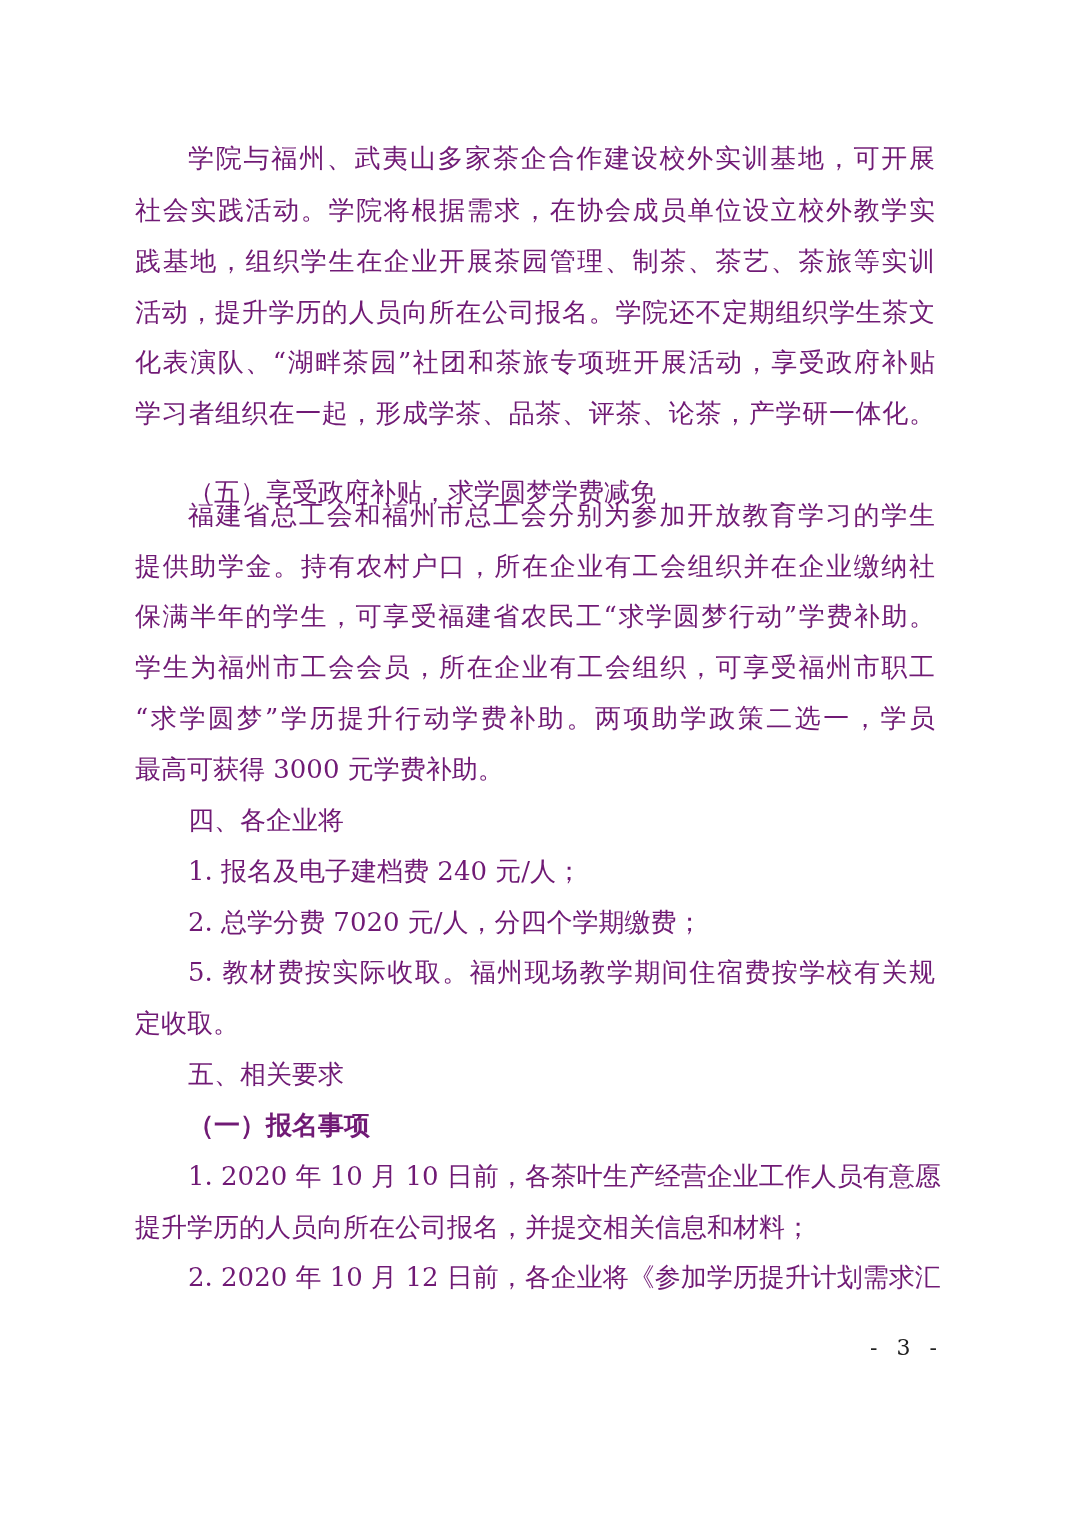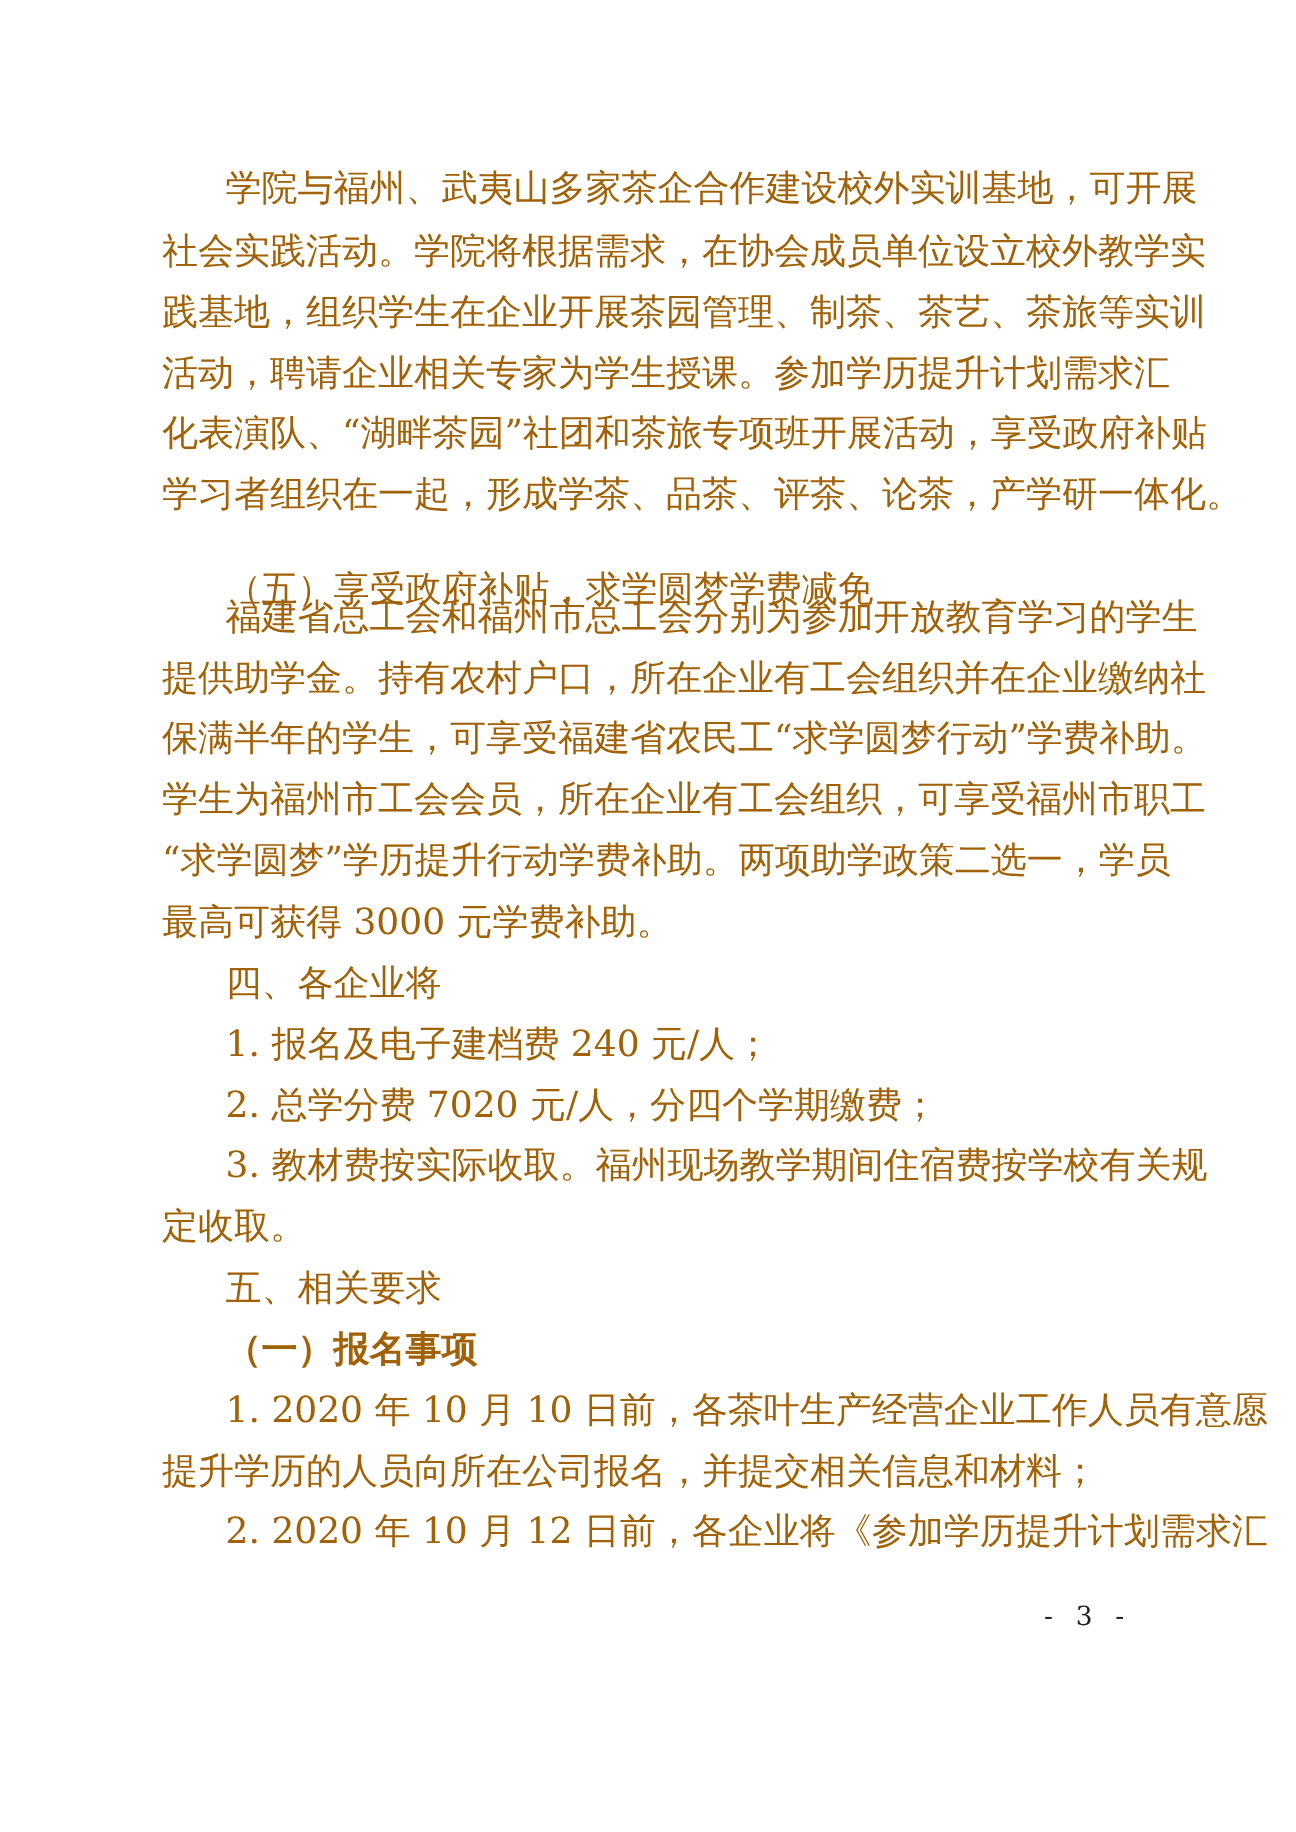--- a/index.html
+++ b/index.html
@@ -4,23 +4,23 @@
   <style>
     html, body { margin: 0; padding: 0; background: #ffffff; }
     body { width: 1080px; height: 1527px; position: relative; overflow: hidden; }
     .page { position: absolute; left: 0; top: 0; width: 1080px; height: 1527px; background: #fff; }
     .line {
       position: absolute;
       left: 135px;
       width: 800px;
       height: 40px;
       font-family: "DejaVu Serif", "Liberation Serif", serif;
-      font-size: 30px;
+      font-size: 26px;
       line-height: 40px;
-      color: #a16207;
+      color: #701a75;
       white-space: nowrap;
       text-align: justify;
       text-align-last: justify;
       letter-spacing: 0px;
     }
     .line.indent { left: 188px; width: 747px; }
     .line.noj { text-align-last: left; }
     .line.bold { font-weight: bold; font-family: Liberation Sans, sans-serif; }
     .pagenum {
       position: absolute;
@@ -31,34 +31,34 @@
     }
   </style>
 </head>
 <body>
 
 <div class="page">
   <div id="lines">
     <div class="line indent" style="top:138px">学院与福州、武夷山多家茶企合作建设校外实训基地，可开展</div>
     <div class="line" style="top:190px">社会实践活动。学院将根据需求，在协会成员单位设立校外教学实</div>
     <div class="line" style="top:241px">践基地，组织学生在企业开展茶园管理、制茶、茶艺、茶旅等实训</div>
-    <div class="line" style="top:292px">活动，聘请企业相关专家为学生授课。参加学历提升计划需求汇</div>
+    <div class="line" style="top:292px">活动，提升学历的人员向所在公司报名。学院还不定期组织学生茶文</div>
     <div class="line" style="top:342px">化表演队、“湖畔茶园”社团和茶旅专项班开展活动，享受政府补贴</div>
     <div class="line" style="top:393px">学习者组织在一起，形成学茶、品茶、评茶、论茶，产学研一体化。</div>
     <div class="line indent noj" style="top:472px">（五）享受政府补贴，求学圆梦学费减免</div>
     <div class="line indent" style="top:495px">福建省总工会和福州市总工会分别为参加开放教育学习的学生</div>
     <div class="line" style="top:546px">提供助学金。持有农村户口，所在企业有工会组织并在企业缴纳社</div>
     <div class="line" style="top:596px">保满半年的学生，可享受福建省农民工“求学圆梦行动”学费补助。</div>
     <div class="line" style="top:647px">学生为福州市工会会员，所在企业有工会组织，可享受福州市职工</div>
     <div class="line" style="top:698px">“求学圆梦”学历提升行动学费补助。两项助学政策二选一，学员</div>
     <div class="line noj" style="top:749px">最高可获得 3000 元学费补助。</div>
     <div class="line indent noj" style="top:800px">四、各企业将</div>
     <div class="line indent noj" style="top:851px">1. 报名及电子建档费 240 元/人；</div>
     <div class="line indent noj" style="top:902px">2. 总学分费 7020 元/人，分四个学期缴费；</div>
-    <div class="line indent" style="top:952px">3. 教材费按实际收取。福州现场教学期间住宿费按学校有关规</div>
+    <div class="line indent" style="top:952px">5. 教材费按实际收取。福州现场教学期间住宿费按学校有关规</div>
     <div class="line noj" style="top:1003px">定收取。</div>
     <div class="line indent noj" style="top:1054px">五、相关要求</div>
     <div class="line indent noj bold" style="top:1105px">（一）报名事项</div>
     <div class="line indent" style="top:1156px">1. 2020 年 10 月 10 日前，各茶叶生产经营企业工作人员有意愿</div>
     <div class="line noj" style="top:1207px">提升学历的人员向所在公司报名，并提交相关信息和材料；</div>
     <div class="line indent" style="top:1257px">2. 2020 年 10 月 12 日前，各企业将《参加学历提升计划需求汇</div>
   </div>
   <div class="pagenum">- 3 -</div>
 </div>
 

